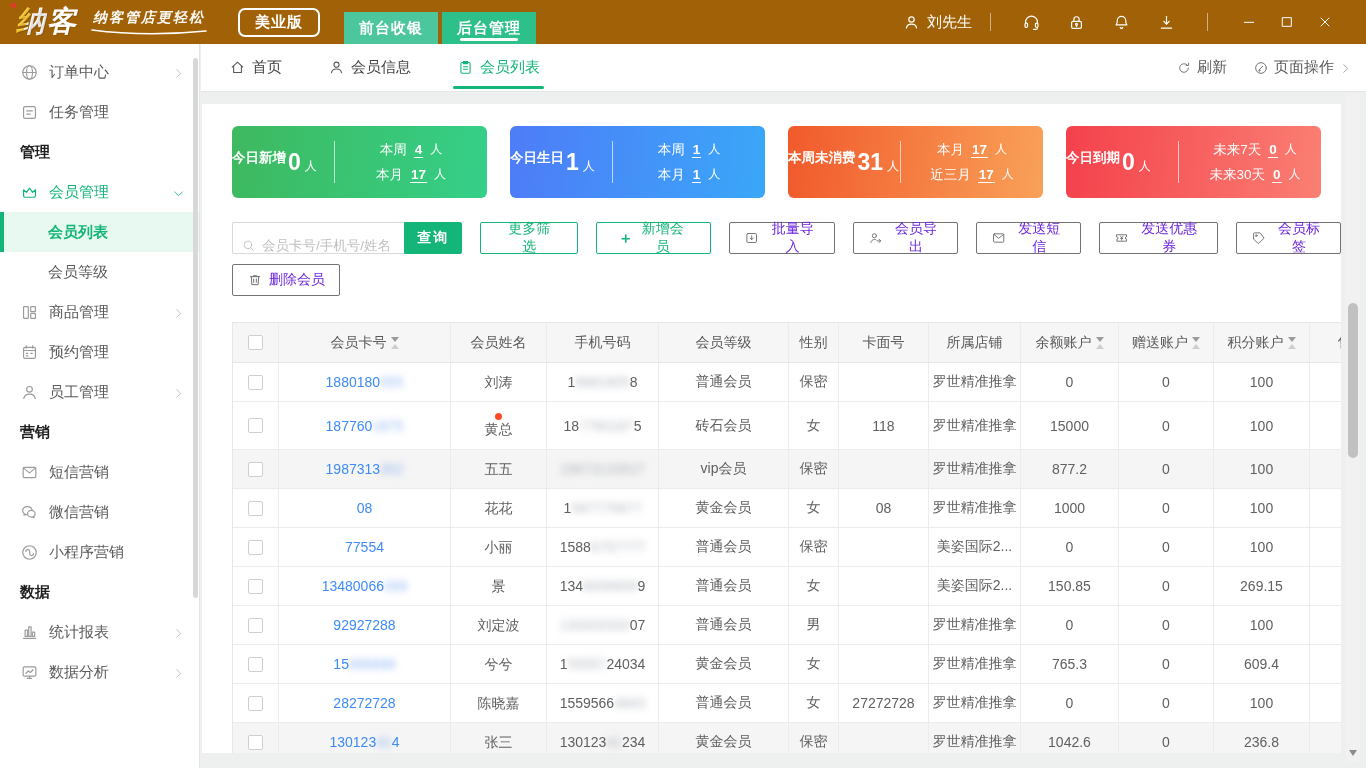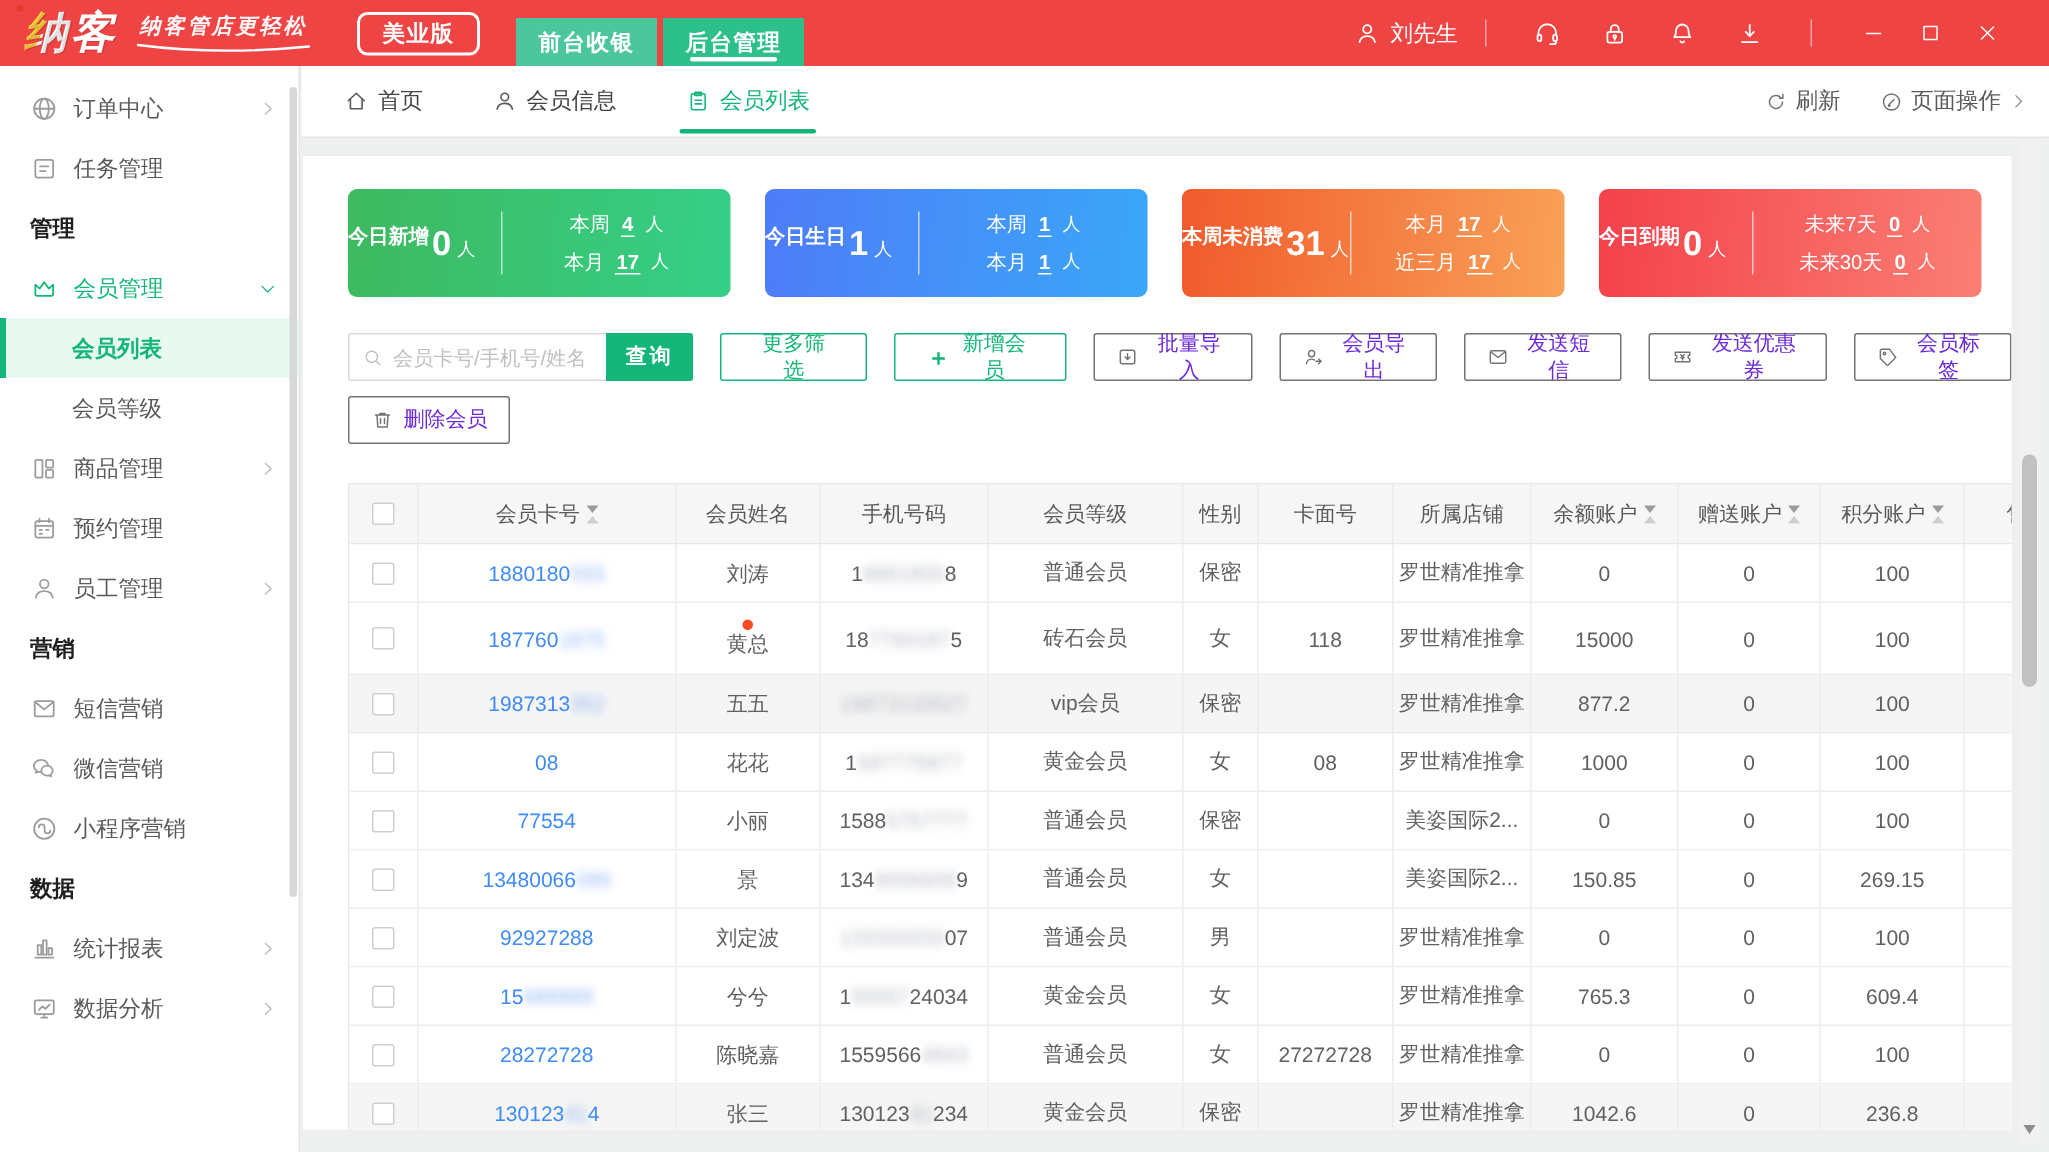--- a/index.html
+++ b/index.html
@@ -1,21 +1,21 @@
 <!DOCTYPE html>
 <html><head>
 <meta charset="utf-8">
 <style>
   * { margin:0; padding:0; box-sizing:border-box; }
   html,body { width:1366px; height:768px; overflow:hidden;
     font-family:"Liberation Sans","DejaVu Sans",sans-serif; background:#eef0ef; }
 
   
   .app-header { position:absolute; top:0; left:0; width:1366px; height:44px;
-    background:#ef4444; display:flex; align-items:center; color:#fff; z-index:30; }
+    background:#a16207; display:flex; align-items:center; color:#fff; z-index:30; }
   .logo-wrap { margin-left:16px; display:flex; align-items:baseline; position:relative; }
   .logo-txt { font-size:29px; font-weight:900; font-style:italic; letter-spacing:2px;
     text-shadow:1px 1px 0 rgba(0,0,0,.12); }
   .logo-txt .accent { background:linear-gradient(115deg,#ffd23e 42%,#ffffff 42%);
     -webkit-background-clip:text; background-clip:text; color:transparent; }
   .logo-dot { position:absolute; left:-5px; top:1px; width:5px; height:5px; border-radius:50%; background:#e23b2e; }
   .slogan-wrap { margin-left:12px; display:flex; flex-direction:column; align-items:center; }
   .slogan { font-size:14px; font-style:italic; letter-spacing:2px; font-weight:700; opacity:.96; }
   .slogan-swoosh { width:118px; height:7px; margin-top:1px; }
   .edition-badge { margin-left:30px; border:2px solid #fff; border-radius:7px;
@@ -75,34 +75,34 @@
   .panel { position:absolute; top:60px; left:1px; width:1139px; height:649px;
     background:#fff; padding:22px 0 0 30px; overflow:hidden; }
 
   
   .cards { display:flex; gap:23px; }
   .card { width:255px; height:72px; border-radius:6px; color:#fff; display:flex;
     align-items:center; cursor:default; }
   .card-green  { background:linear-gradient(95deg,#3eb95f,#35cf88); }
   .card-blue   { background:linear-gradient(95deg,#4e7cf8,#3aa7f8); }
   .card-orange { background:linear-gradient(95deg,#f15a2c,#f9a158); }
-  .card-red    { background:linear-gradient(95deg,#f4414b,#fa7f73); }
+  .card-red    { background:linear-gradient(95deg,#f4414b,#fa7f73);gap:10px; }
   .card-left { width:102px; display:flex; align-items:flex-start; gap:2px; }
   .card-title { font-size:13.5px; font-weight:700; }
   .card-big { font-size:23px; font-weight:800; }
   .card-big .unit { font-size:12px; font-weight:400; margin-left:4px; }
   .card-div { width:1px; height:42px; background:rgba(255,255,255,.65); }
   .card-right { flex:1; display:flex; flex-direction:column; align-items:center; gap:7px; font-size:13.5px; }
   .card-row { display:flex; align-items:center; gap:7px; cursor:pointer; }
   .card-row b { font-weight:800; border-bottom:1px solid #fff; padding:0 1px; }
   .card-row .unit { font-size:12px; }
 
   
   .toolbar { margin-top:24px; display:flex; align-items:center; }
-  .search-box { display:flex; align-items:center; width:178px; height:32px;
+  .search-box { display:flex; align-items:flex-end; width:178px; height:32px;
     border:1px solid #d9d9d9; border-right:none; border-radius:2px 0 0 2px; padding:0 8px; background:#fff; }
   .search-box .ti { width:15px; height:15px; color:#bfbfbf; flex:none; }
   .search-box input { border:none; outline:none; width:100%; margin-left:6px; font-size:13.5px;
     font-family:inherit; color:#595959; }
   .search-box input::placeholder { color:#bfbfbf; }
   .btn { height:32px; display:inline-flex; align-items:center; justify-content:center;
     font-size:14px; border-radius:2px; cursor:pointer; background:#fff; }
   .btn-primary { width:60px; background:#14b578; color:#fff; border:1px solid #14b578;
     border-radius:0 2px 2px 0; font-weight:700; letter-spacing:2px; }
   .btn-green { border:1px solid #14b578; color:#14b578; padding:0 21px; margin-left:18px; }

